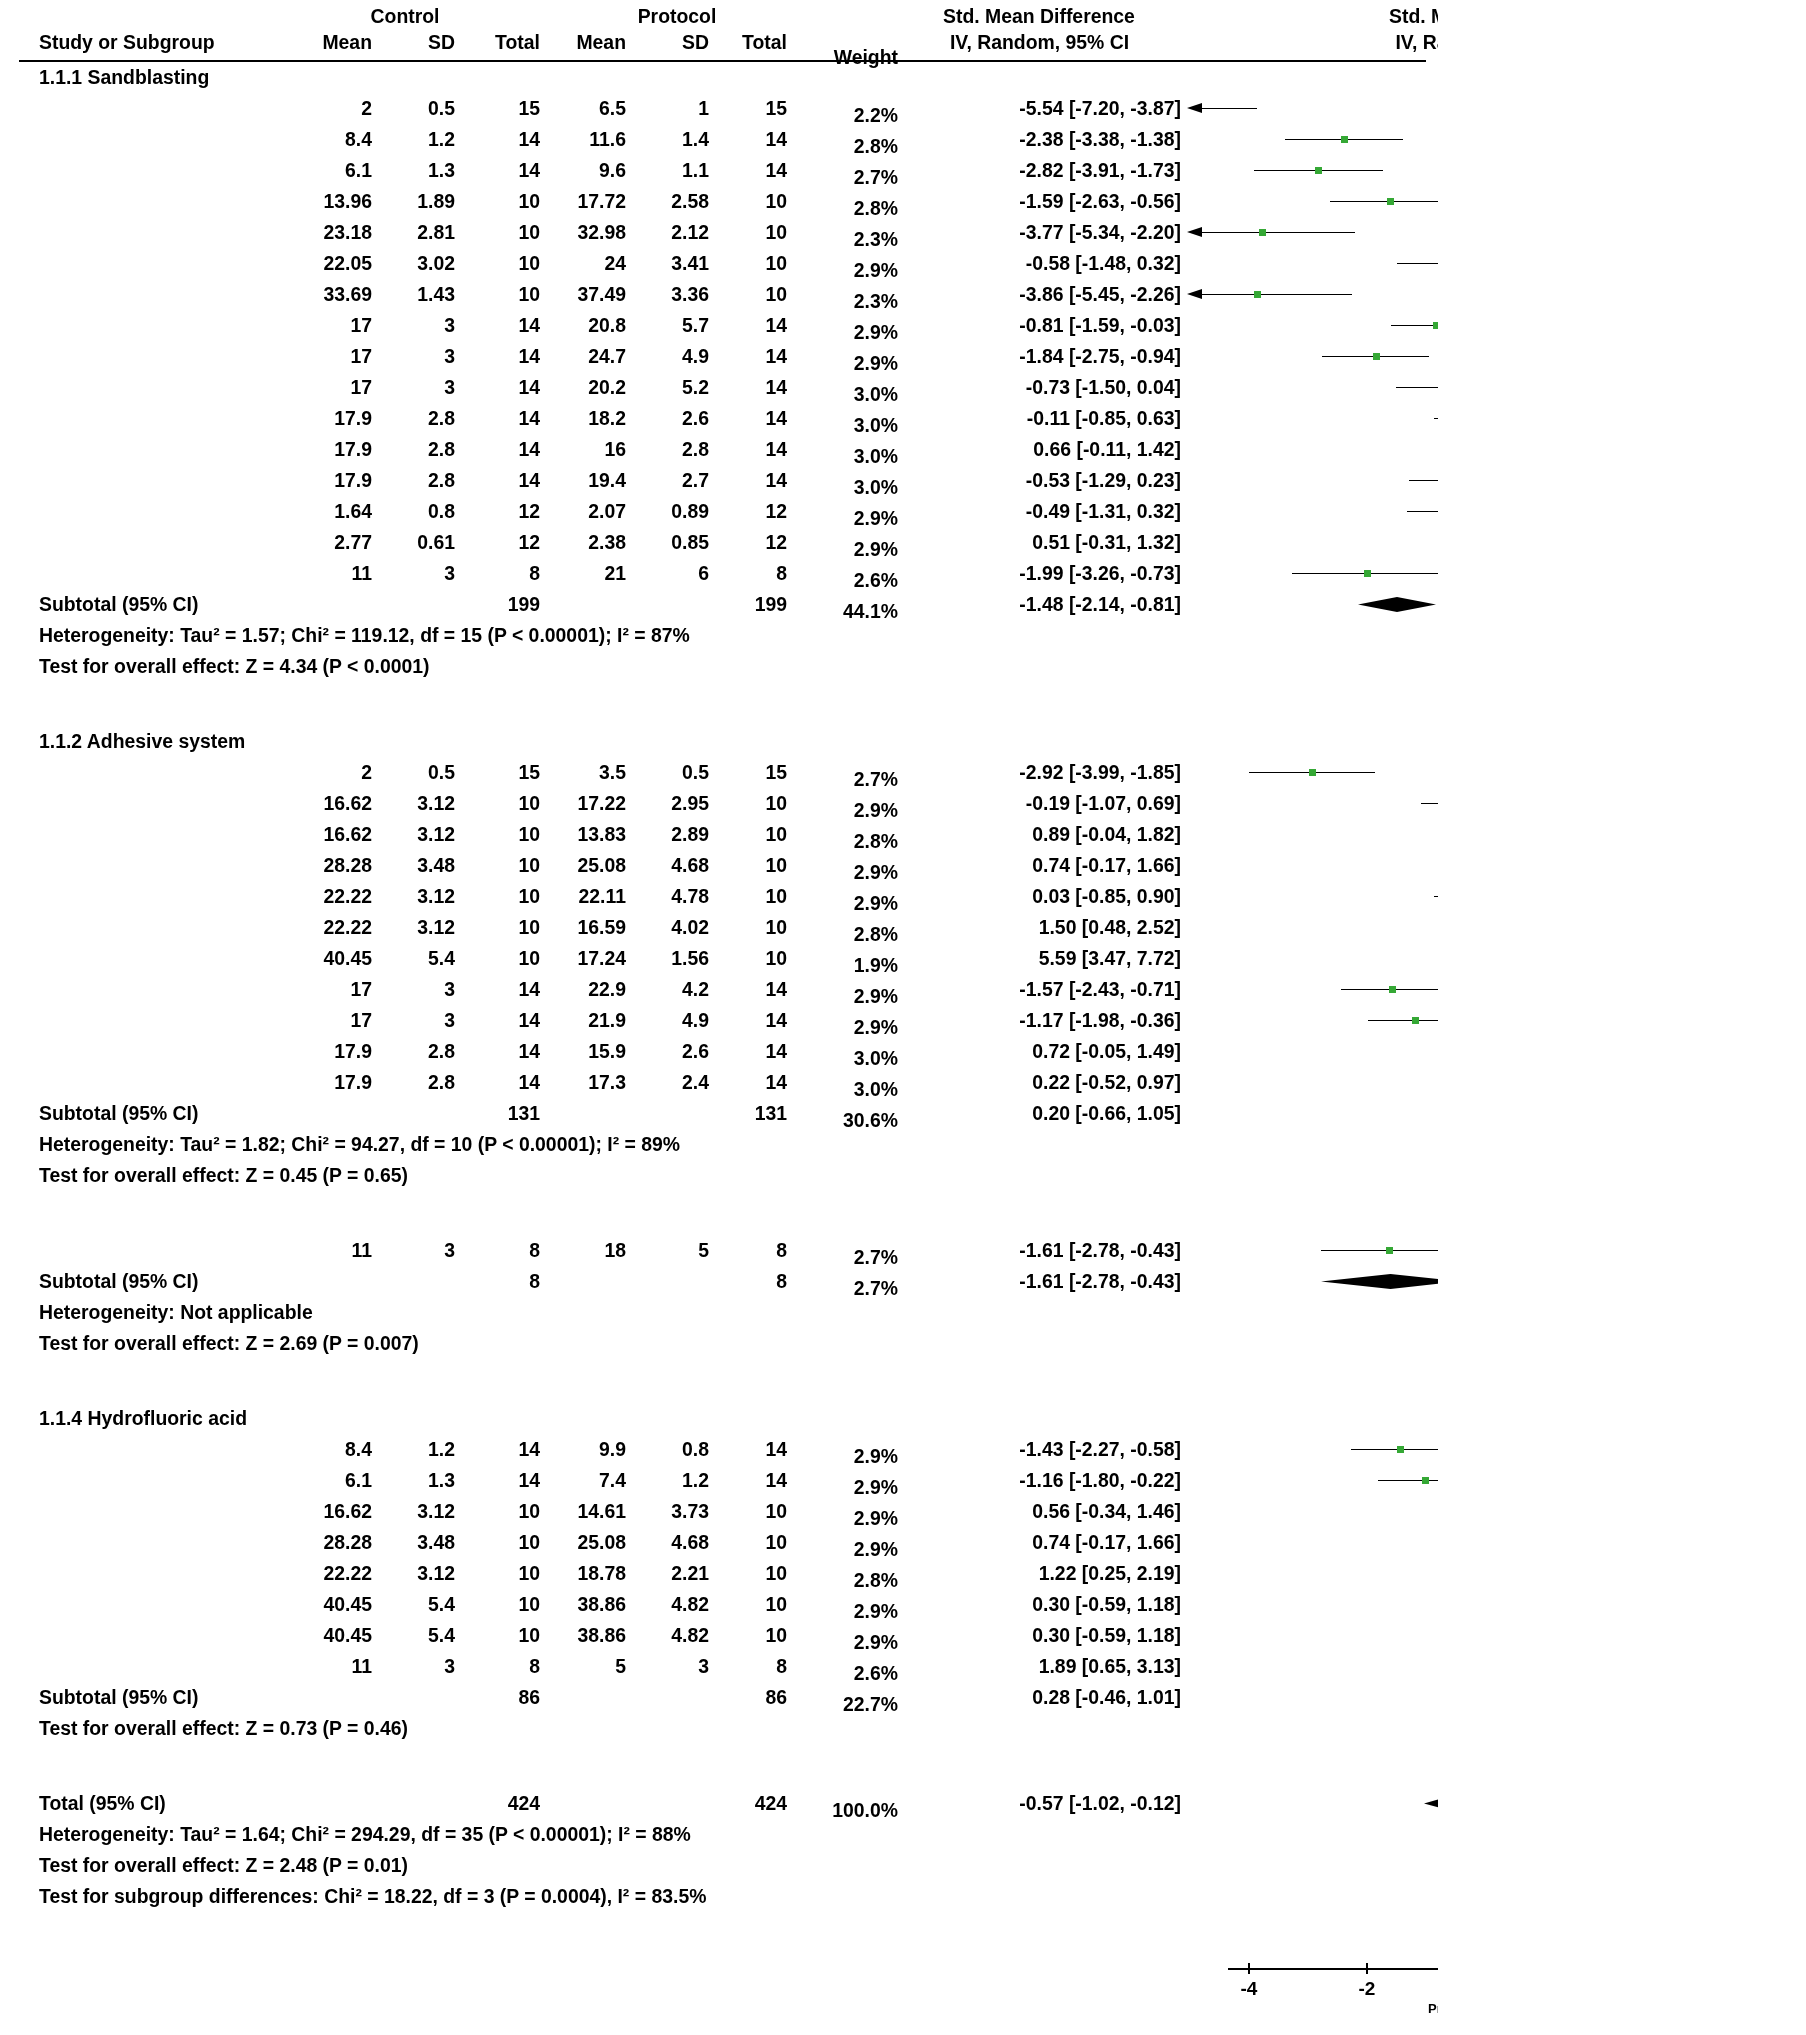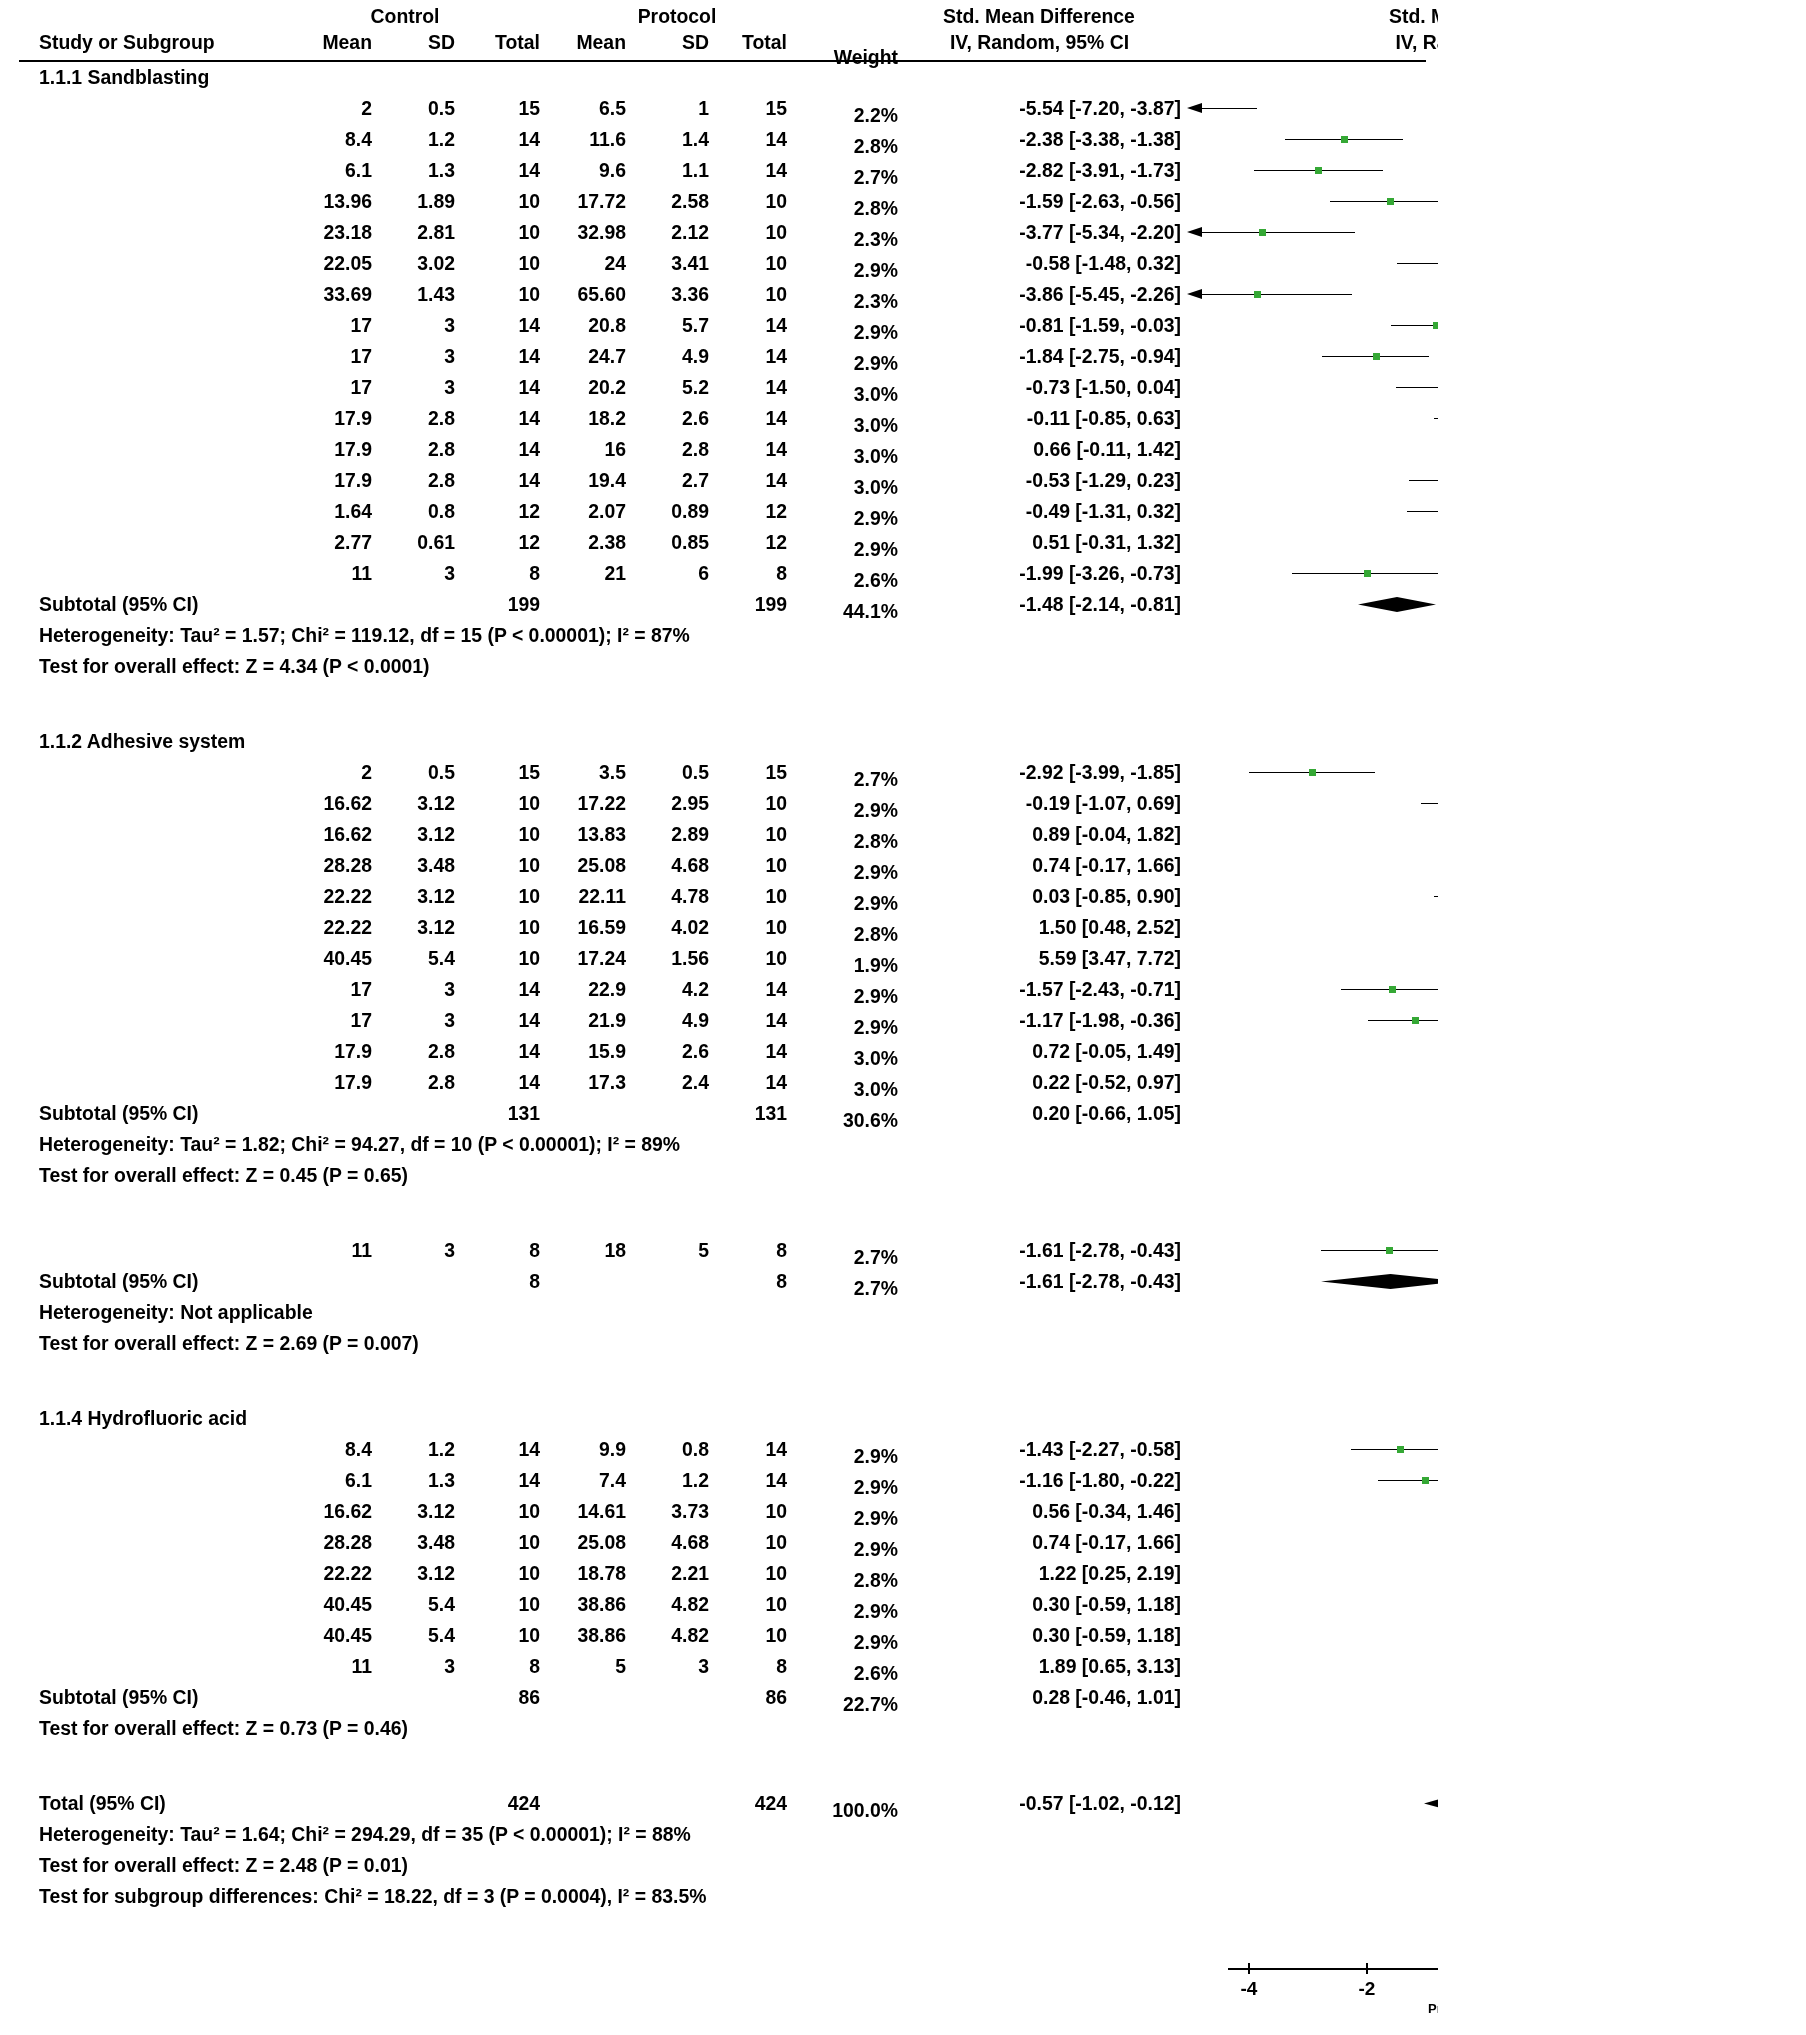--- a/index.html
+++ b/index.html
@@ -160,21 +160,21 @@
         <div class="cell col-plot">
           <div class="ciline" style="left: 216px; width: 106px;"></div>
           <div class="marker" style="left: 266px; background: rgb(53, 168, 53);"></div>
         </div>
       </div>
       <div class="row">
         <div class="cell col-study"></div>
         <div class="cell col-m1">33.69</div>
         <div class="cell col-sd1">1.43</div>
         <div class="cell col-n1">10</div>
-        <div class="cell col-m2">65.60</div>
+        <div class="cell col-m2">37.49</div>
         <div class="cell col-sd2">3.36</div>
         <div class="cell col-n2">10</div>
         <div class="cell col-w">2.3%</div>
         <div class="cell col-ci">-3.86 [-5.45, -2.26]</div>
         <div class="cell col-plot">
           <div class="ciline" style="left: 20.6px; width: 150px;"></div>
           <div class="arrow left" style="left: 5.5px;"></div>
           <div class="marker" style="left: 73px; background: rgb(53, 168, 53);"></div>
         </div>
       </div>

